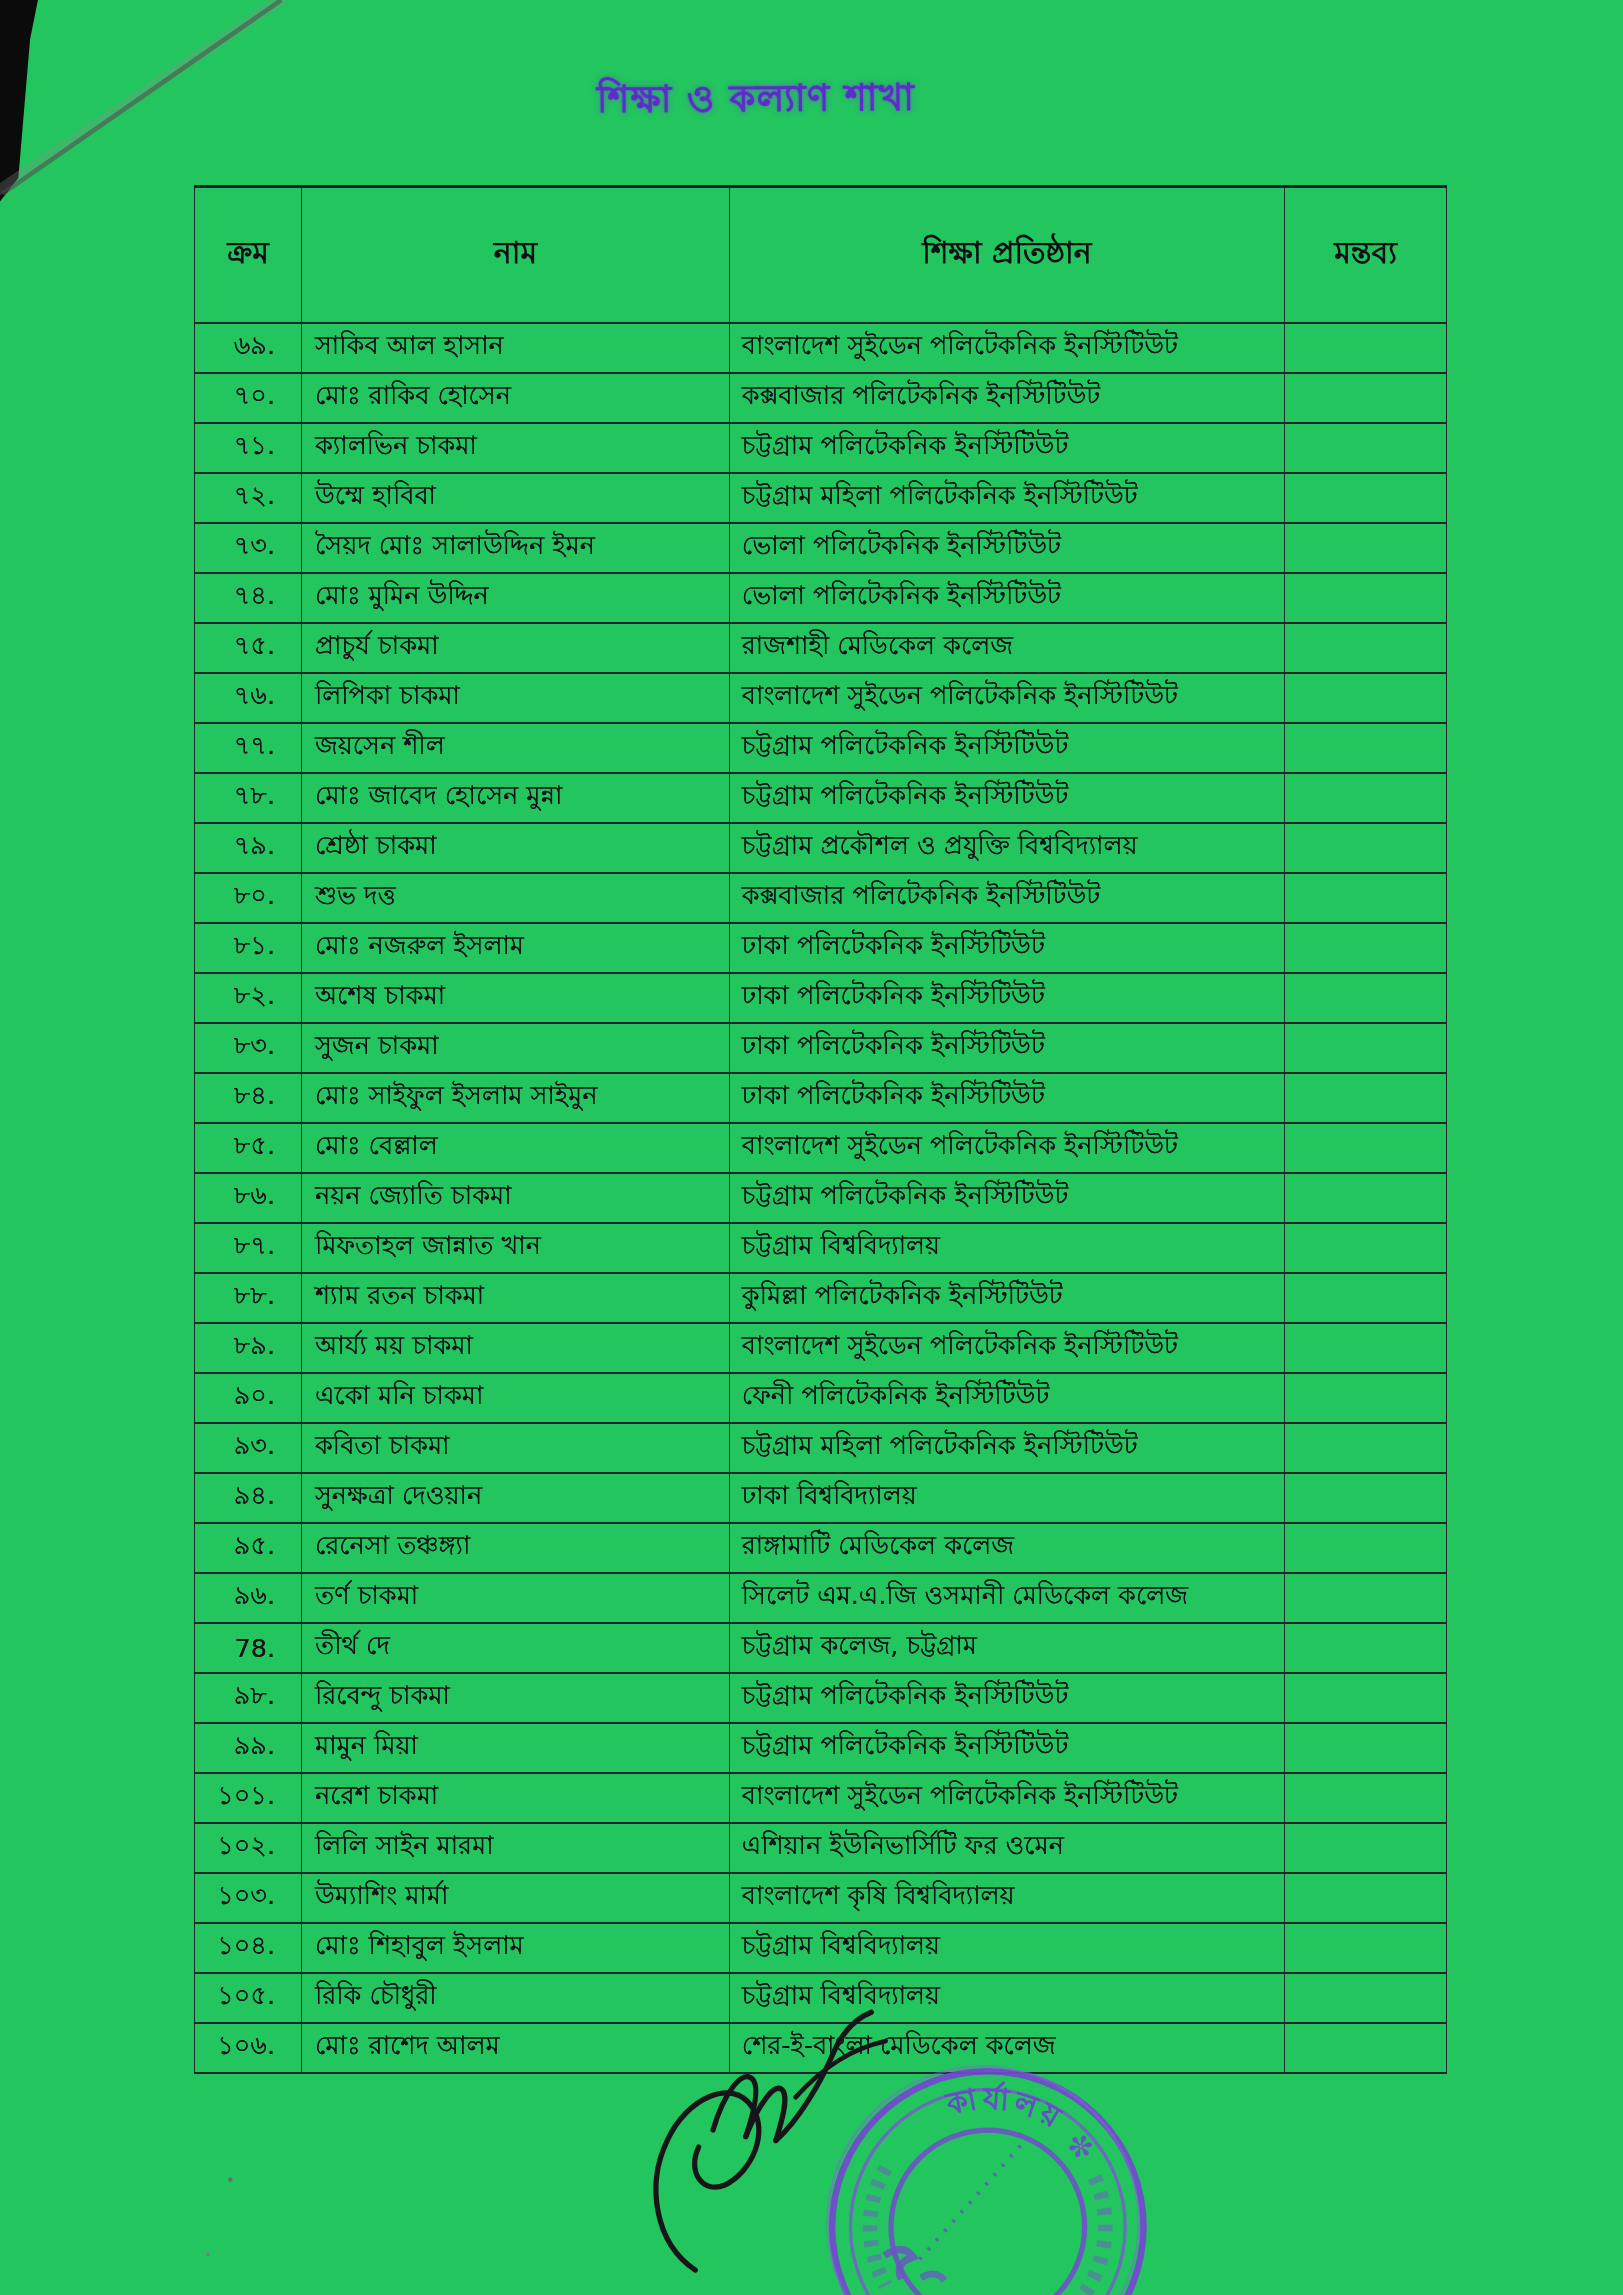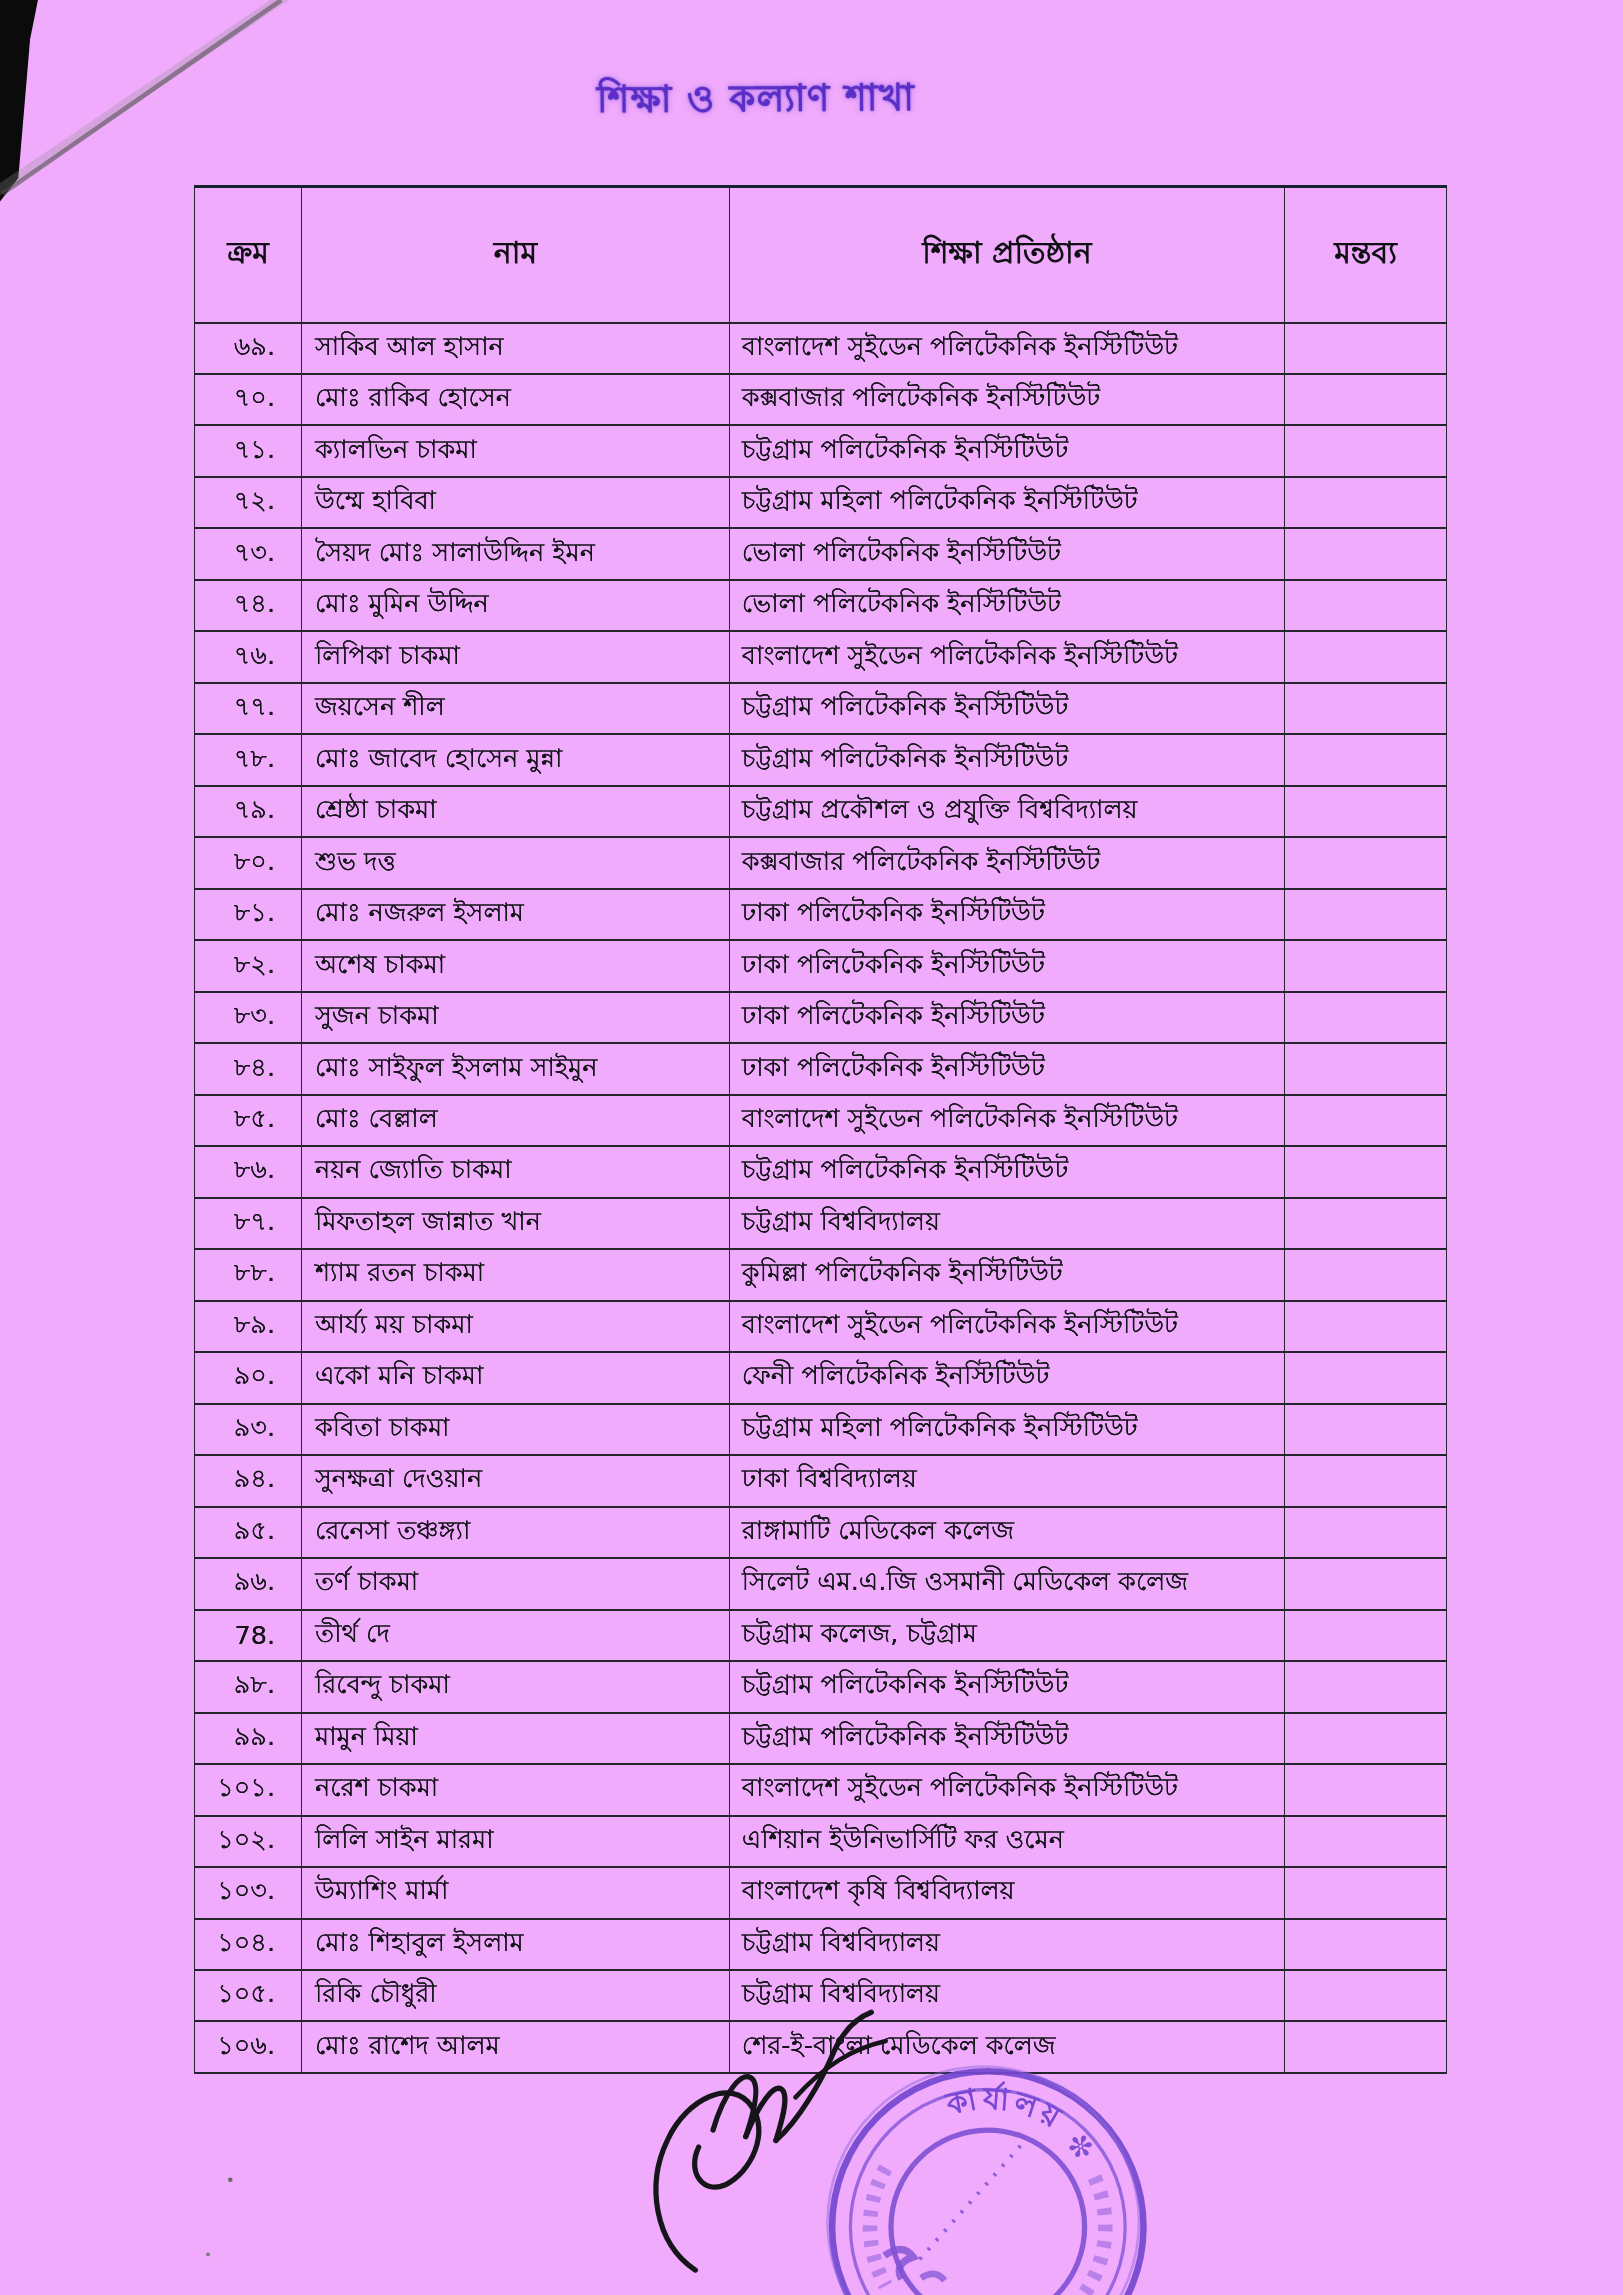--- a/index.html
+++ b/index.html
@@ -1,20 +1,20 @@
 <!DOCTYPE html>
 <html style="font-size:10.5px"><head>
 <meta charset="utf-8">
 <style>
   * { margin:0; padding:0; box-sizing:border-box; }
   html,body { background:#e8e8e8; }
   .page {
     position:relative;
     width:1623px; height:2295px;
-    background:#f0abfc;
+    background:#22c55e;
     overflow:hidden;
     font-family:"DejaVu Sans", sans-serif;
     color:#131318;
   }
   
   .artifact-layer { position:absolute; left:0; top:0; pointer-events:none; }
   
   .doc-title {
     position:absolute;
     left:563px; top:71px; width:386px; height:59px;
@@ -127,20 +127,26 @@
       <td class="c-remark"></td>
     </tr>
 
     <tr>
       <td class="c-serial">৭৪.</td>
       <td class="c-name">মোঃ মুমিন উদ্দিন</td>
       <td class="c-inst">ভোলা পলিটেকনিক ইনস্টিটিউট</td>
       <td class="c-remark"></td>
     </tr>
 
+    <tr>
+      <td class="c-serial">৭৫.</td>
+      <td class="c-name">প্রাচুর্য চাকমা</td>
+      <td class="c-inst">রাজশাহী মেডিকেল কলেজ</td>
+      <td class="c-remark"></td>
+    </tr>
 
     <tr>
       <td class="c-serial">৭৬.</td>
       <td class="c-name">লিপিকা চাকমা</td>
       <td class="c-inst">বাংলাদেশ সুইডেন পলিটেকনিক ইনস্টিটিউট</td>
       <td class="c-remark"></td>
     </tr>
 
     <tr>
       <td class="c-serial">৭৭.</td>

